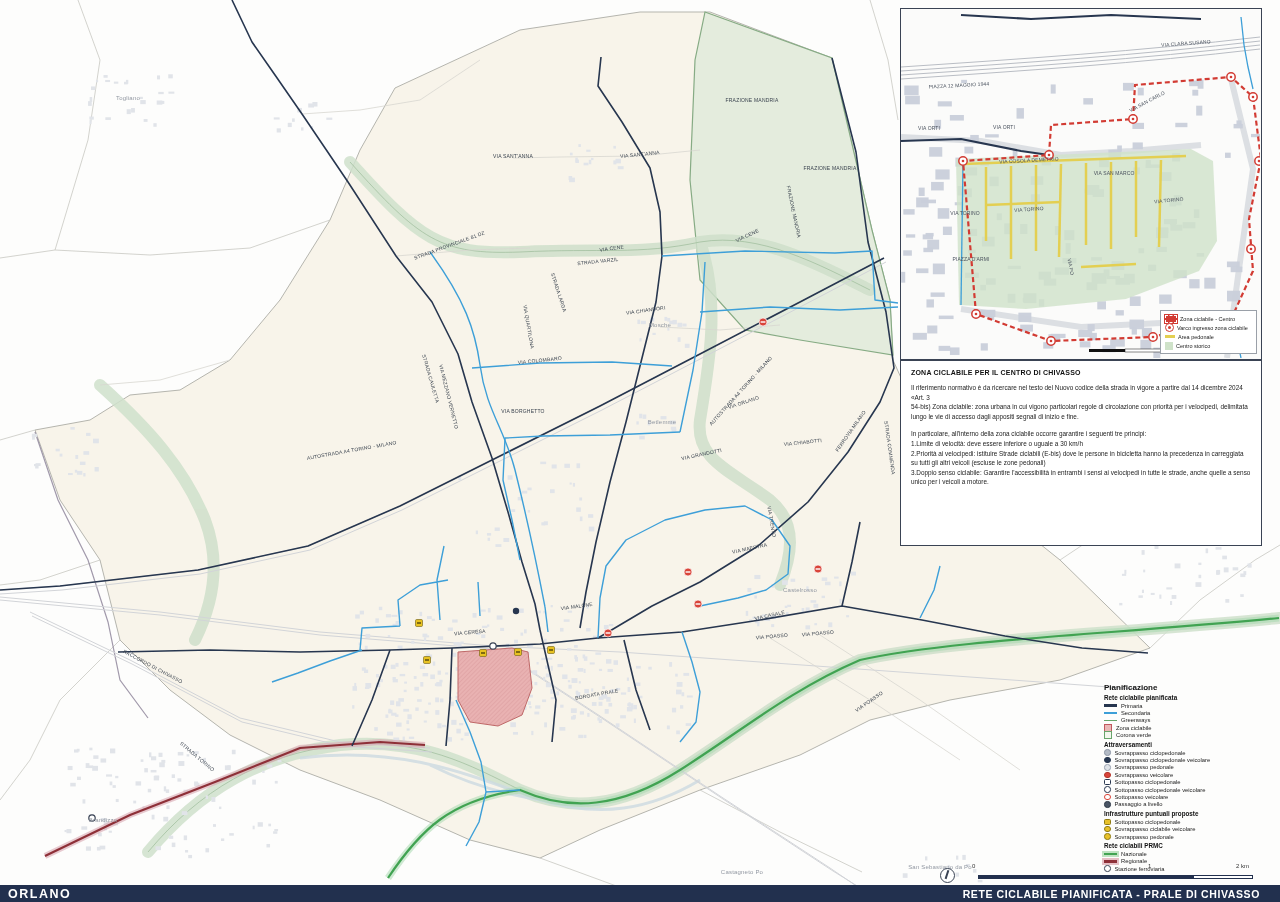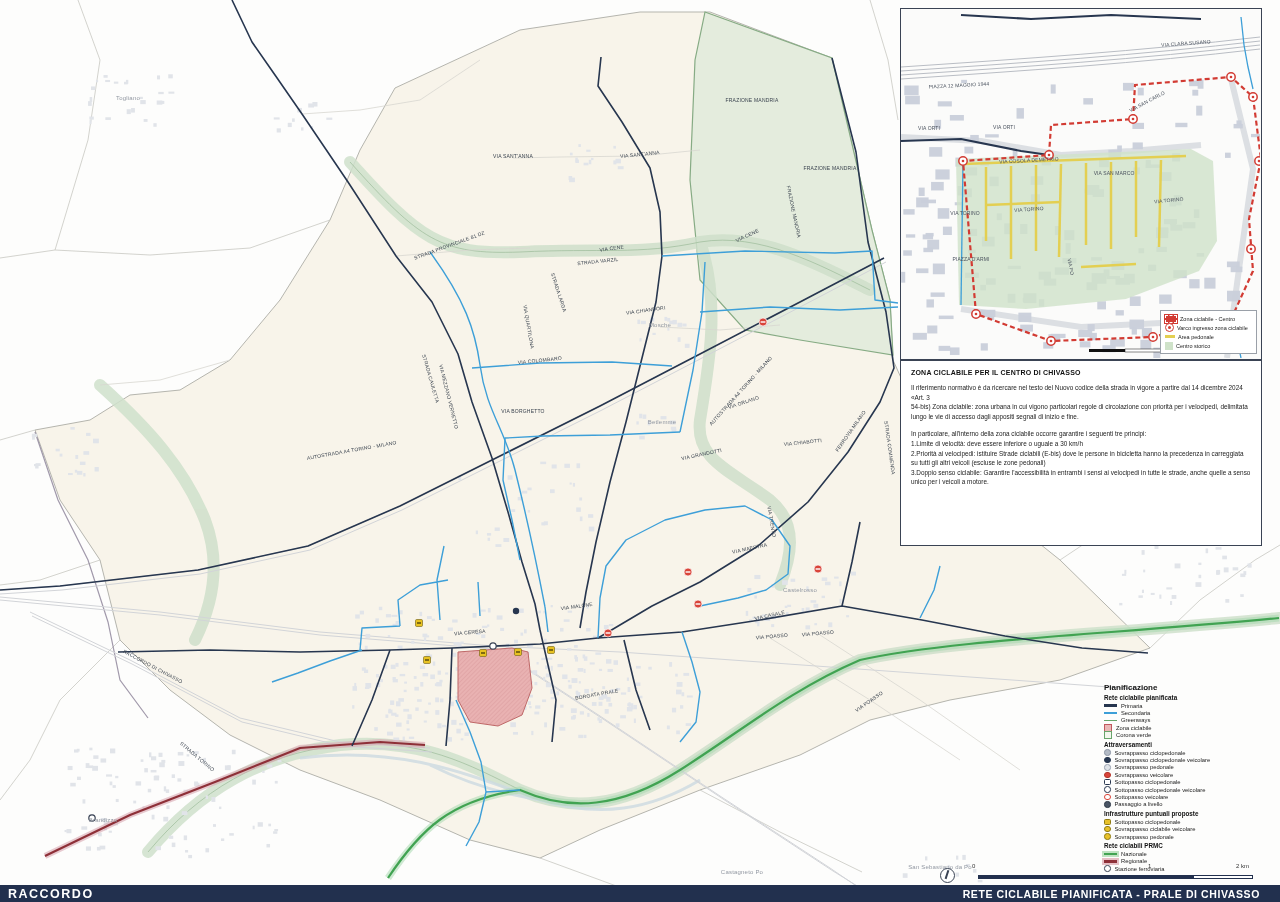--- a/index.html
+++ b/index.html
@@ -1213,17 +1213,17 @@
   <div class="scalebar">
     <div class="compass"></div>
     <span class="sb-0">0</span>
     <span class="sb-1">1</span>
     <span class="sb-2">2 km</span>
     <div class="sb-bar"></div>
     <div class="sb-bar2"></div>
   </div>
 
   <div class="footer">
-    <span class="brand">RACCORDO</span>
+    <span class="brand">ORLANO</span>
     <span class="footer-title">RETE CICLABILE PIANIFICATA - PRALE DI CHIVASSO</span>
   </div>
 
 </div>
 
 </body></html>

